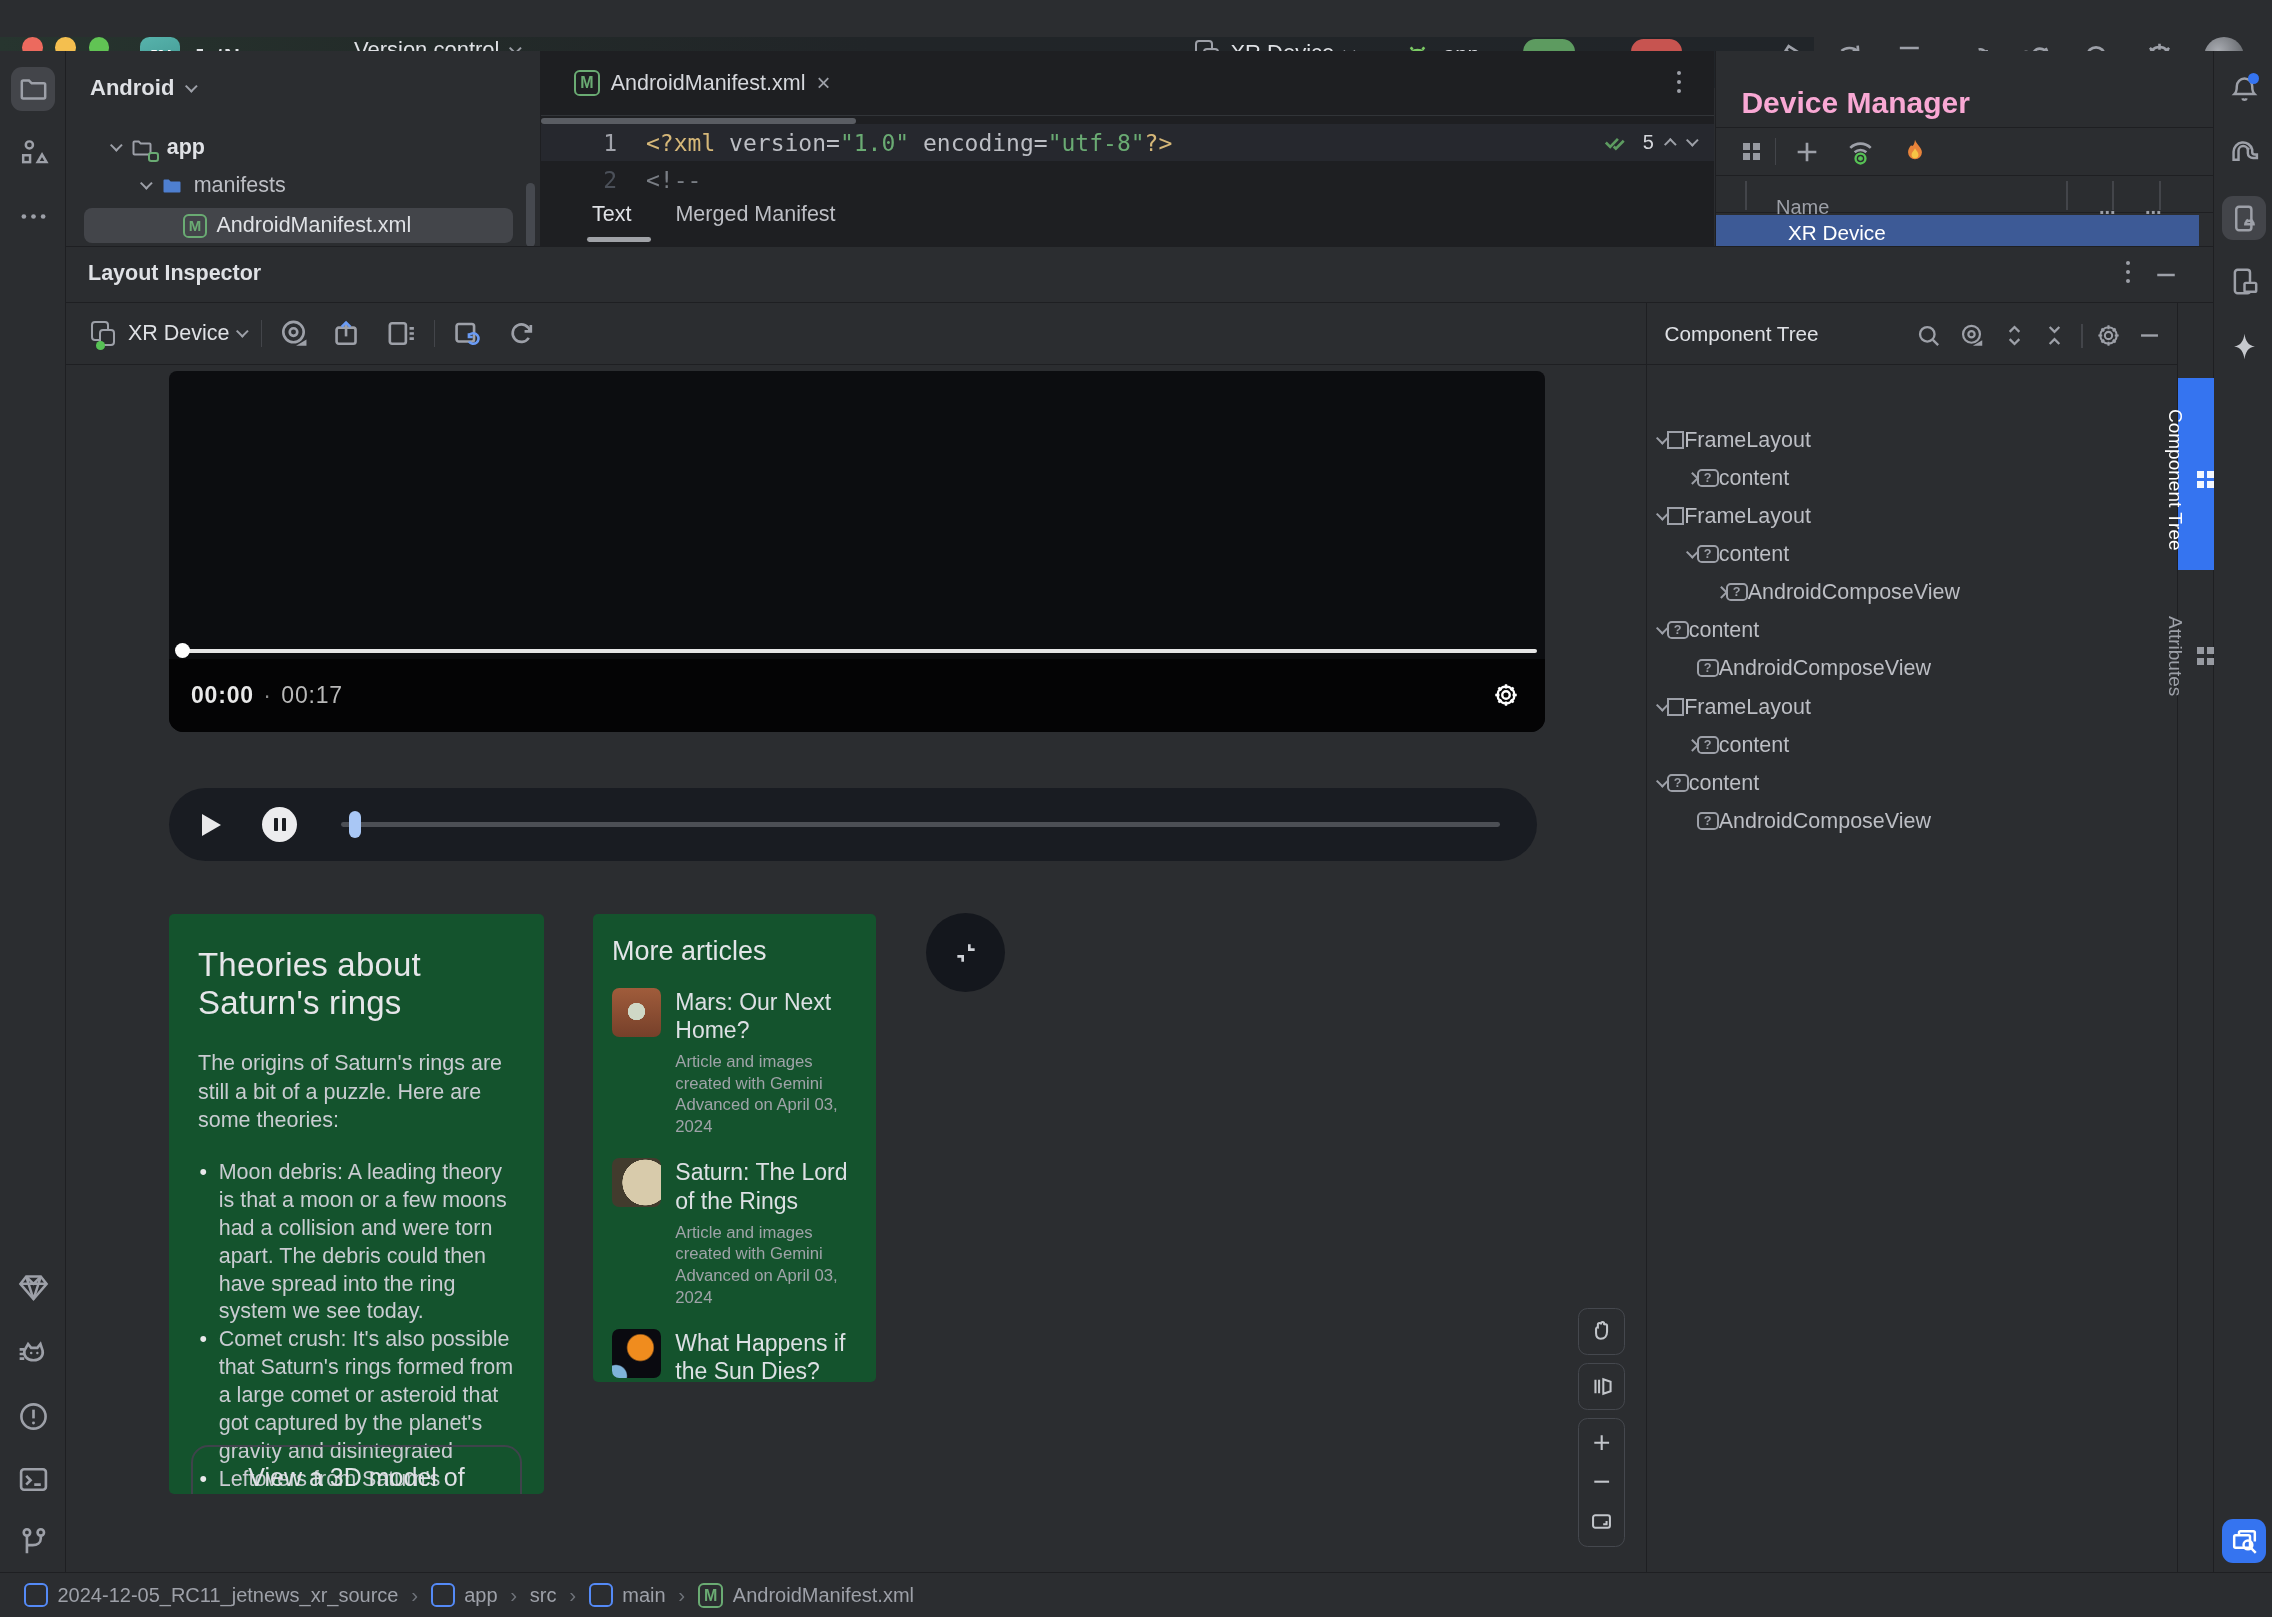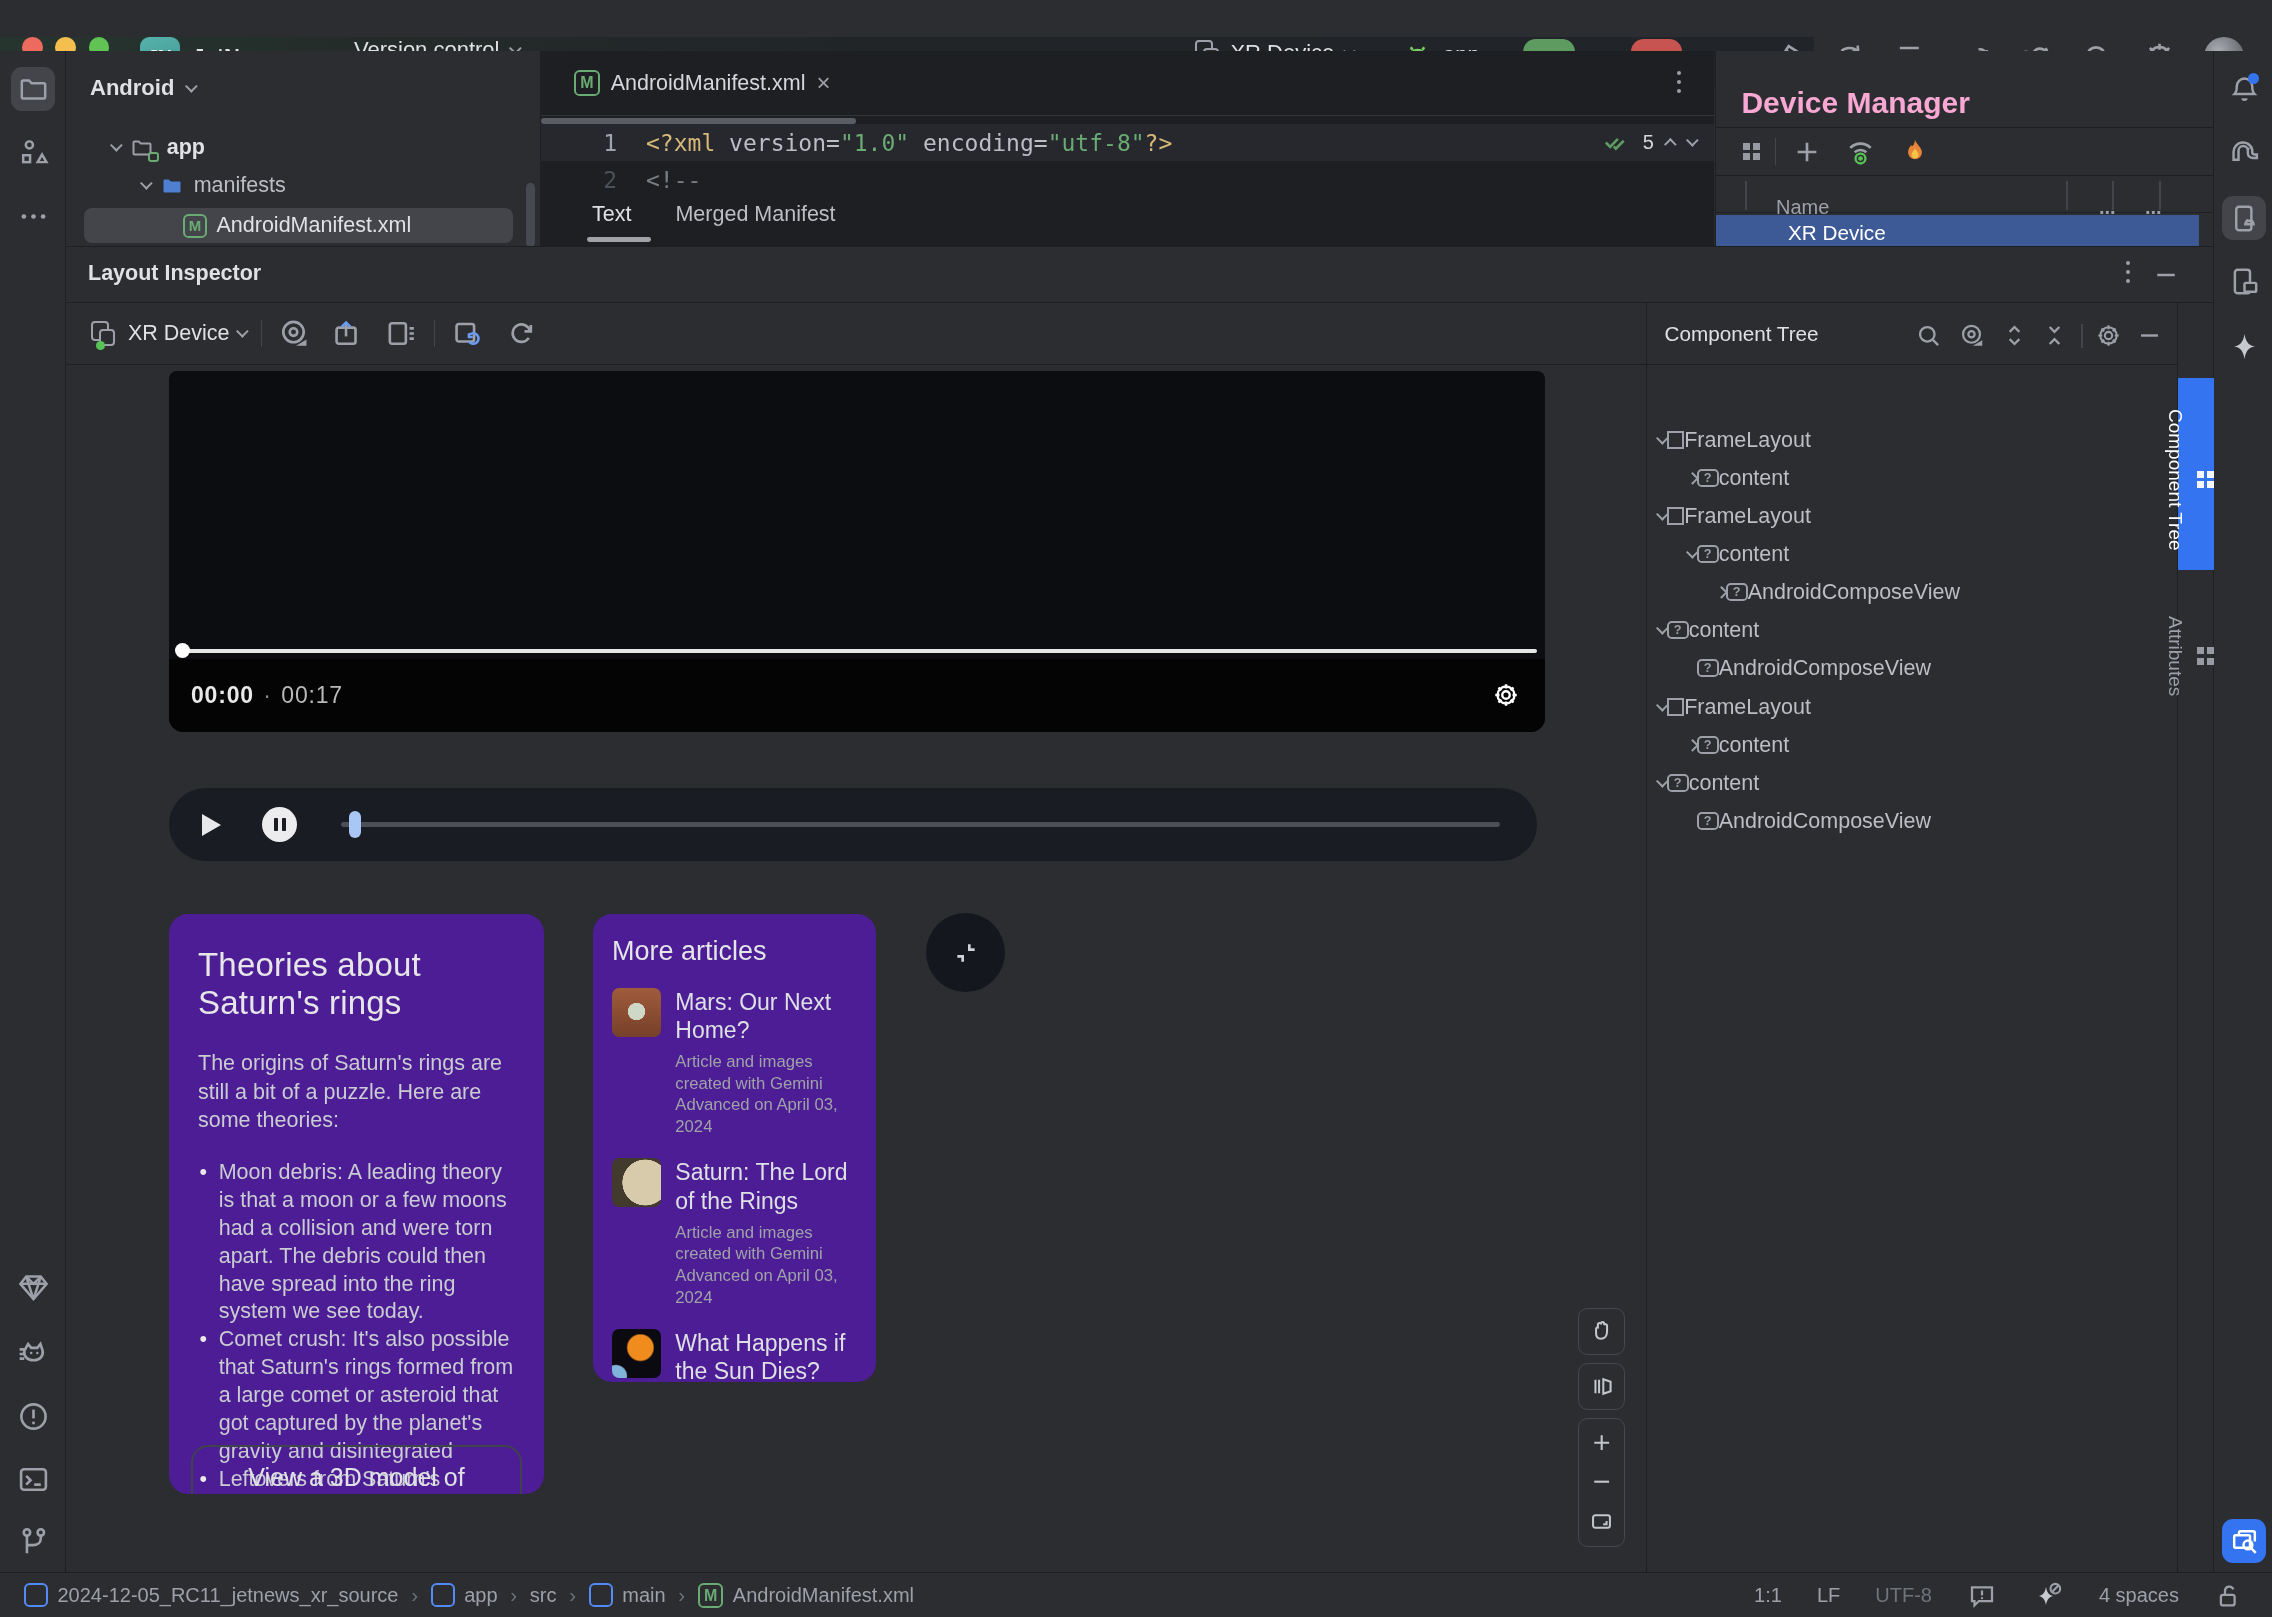--- a/index.html
+++ b/index.html
@@ -101,21 +101,21 @@
     display:flex; align-items:center; }
   .playtri { width:0; height:0; border-left:19px solid #e8e8ea; border-top:11px solid transparent;
     border-bottom:11px solid transparent; margin-left:33px; }
   .pausec { width:35px; height:35px; border-radius:50%; background:#ececee; margin-left:41px;
     display:flex; align-items:center; justify-content:center; gap:4px; }
   .pausec i { width:4px; height:12.7px; background:#1a1c20; border-radius:0.8px; }
   .slider { position:relative; height:4.8px; background:#4c4f55; border-radius:2.4px; flex:1; margin:0 37px 0 44px; }
   .thumb { position:absolute; left:8px; top:-11px; width:12px; height:27px; border-radius:6.4px; background:#a9c7f5; }
 
   
-  .card { position:absolute; background:#4c1d95; border-radius:19px; overflow:hidden; }
+  .card { position:absolute; background:#14532d; border-radius:5px; overflow:hidden; }
   #saturncard { left:103px; top:549px; width:375px; height:580px; padding:32px 29px; }
   .sctitle { font-size:33px; color:#e6e6e9; letter-spacing:0.2px; }
   .scintro { margin-top:27px; font-size:21.5px; line-height:1.33; color:#c9ccd1; }
   .scbullets { margin-top:24px; }
   .scbullets li { list-style:none; position:relative; padding-left:20.7px; font-size:21.5px; line-height:1.3; color:#c9ccd1; }
   .scbullets li::before { content:"•"; position:absolute; left:1.6px; top:0; color:#e8e8ea; }
   .scbtn { position:absolute; left:22px; right:22px; top:531px; height:87px; border:2.4px solid #3f434b;
     border-radius:17.5px; text-align:center; padding-top:16px; font-size:25px; color:#dfe1e5; }
   #artcard { left:527px; top:549px; width:283px; height:468px; padding:22px 19px; }
   .actitle { font-size:27px; color:#e3e5e8; }
@@ -741,36 +741,16 @@
         <span class="crumb">
           <span class="micon"></span>
           <span>main</span>
         </span>
         <span class="csep">›</span>
         <span class="crumb">
           <span class="mficon">M</span>
           <span>AndroidManifest.xml</span>
         </span>
       </div>
-    <div class="sbr">
-      <span>1:1</span>
-      <span>LF</span>
-      <span class="dim">UTF-8</span>
-      <svg class="ico" width="30" height="30" viewBox="0 0 24 24" fill="none" stroke="currentColor" stroke-width="1.8">
-        <path d="M4 5h16v11H9.5L6 19.5V16H4z"></path>
-          <path d="M12 7.5v4"></path>
-          <circle cx="12" cy="13.7" r="0.9" fill="currentColor" stroke="none"></circle>
-      </svg>
-      <svg class="ico" width="32" height="32" viewBox="0 0 24 24" fill="none">
-        <path d="M10.5 5c.5 3.6 2 6.6 5.8 7-3.8.4-5.3 3.4-5.8 7-.5-3.6-2-6.6-5.8-7 3.8-.4 5.3-3.4 5.8-7z" fill="#c6c9ce"></path>
-        <circle cx="17.5" cy="6.5" r="3.6" stroke="#9da0a8" stroke-width="1.6"></circle>
-        <path d="m15 9 5-5" stroke="#9da0a8" stroke-width="1.6"></path>
-      </svg>
-      <span>4 spaces</span>
-      <svg class="ico" width="30" height="30" viewBox="0 0 24 24" fill="none" stroke="currentColor" stroke-width="1.8">
-        <rect x="5.5" y="11" width="11" height="8.5" rx="1.8"></rect>
-          <path d="M8.8 11V7.8a3.4 3.4 0 0 1 6.6-1.1"></path>
-      </svg>
-    </div>
   </div>
 
 </div>
 
 
 </body></html>

